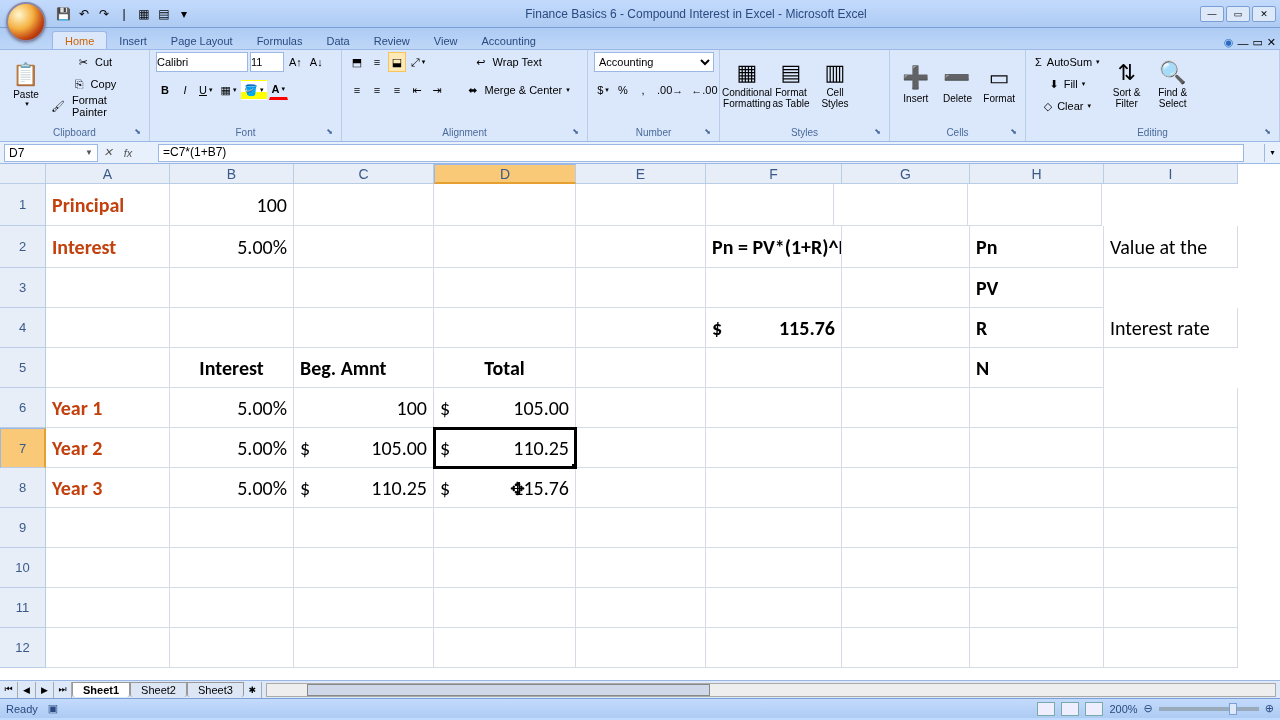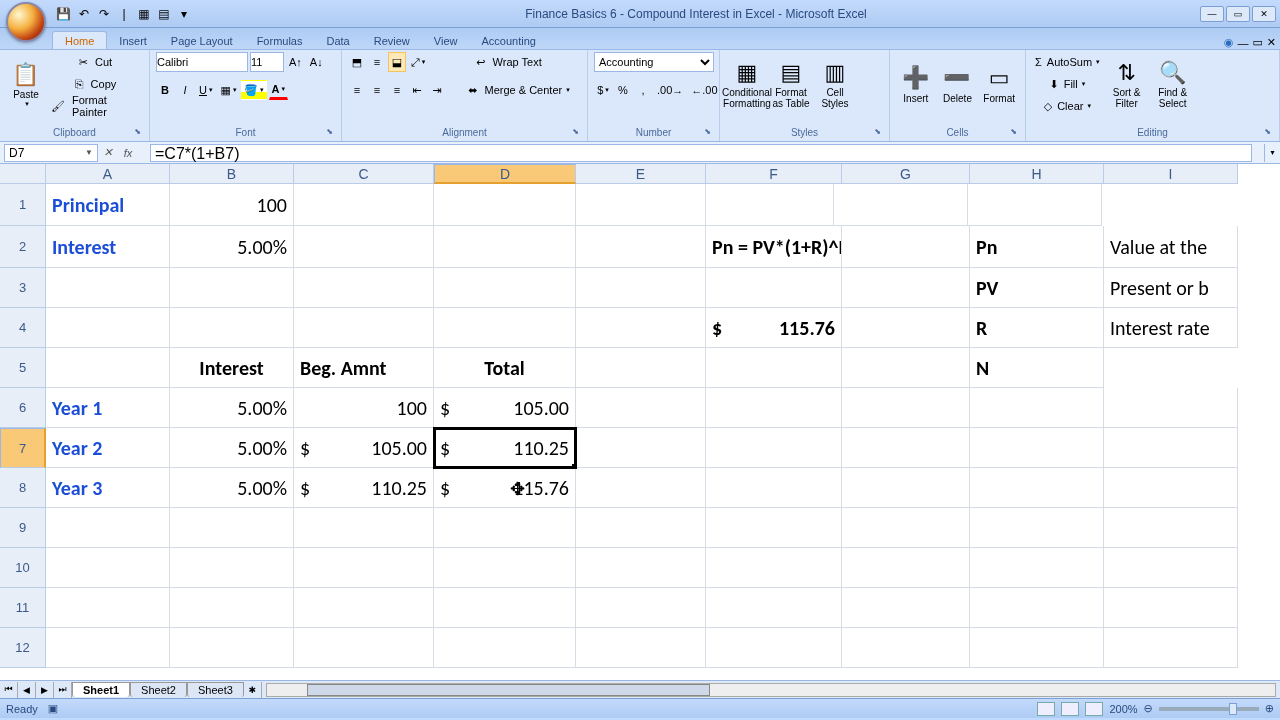--- a/index.html
+++ b/index.html
@@ -23,39 +23,39 @@
 .bigbtn { display: flex; flex-direction: column; align-items: center; justify-content: center; width: 42px; height: 66px; cursor: pointer; font-size: 10px; text-align:center; line-height:1.1;}
 .bigbtn .ico { font-size: 22px; margin-bottom: 2px; }
 .col { display: flex; flex-direction: column; gap: 2px; }
 .row { display: flex; align-items: center; gap: 2px; }
 .smbtn { min-width: 18px; height: 20px; display: inline-flex; align-items: center; justify-content: center; border: 1px solid transparent; cursor: pointer; padding: 0 2px; font-size:11px;}
 .sel { height: 20px; border: 1px solid #9ab7e6; background: #fff; font-size: 11px; }
 .namebox-row { height: 22px; background: #e8f0fb; border-bottom: 1px solid #9ab7e6; display: flex; align-items: center; }
 .namebox { width: 94px; height: 18px; background: #fff; border: 1px solid #9ab7e6; margin-left: 4px; display: flex; align-items: center; padding: 0 4px; font-family: Arial; font-size:12px;}
 .namebox .dd { margin-left: auto; font-size: 8px; color: #555; }
 .fx-btn { width: 20px; height: 20px; display:flex;align-items:center;justify-content:center;font-style:italic;color:#555;}
-.formula-bar { flex: 1; height: 18px; background: #fff; border: 1px solid #9ab7e6; margin: 0 12px; padding: 0 4px; font-family: Arial; font-size:16px;}
+.formula-bar { flex: 1; height: 18px; background: #fff; border: 1px solid #9ab7e6; margin: 0 20px; padding: 0 4px; font-family: Arial; font-size:12px;}
 .fbar-expand { width:16px;height:18px;border-left:1px solid #9ab7e6;display:flex;align-items:center;justify-content:center;font-size:8px;}
 .grid-area { position: relative; background: #fff; height: 516px; overflow: hidden; }
 .colhdrs { display: flex; height: 20px; }
 .rowhdr, .corner { background: #e8eef8; border-right: 1px solid #b9cde6; border-bottom: 1px solid #b9cde6; display: flex; align-items: center; justify-content: center; color: #3a5a8a; font-size:13px;}
 .corner { width: 46px; }
 .colhdr { background: #e8eef8; border-right: 1px solid #b9cde6; border-bottom: 1px solid #b9cde6; display: flex; align-items: center; justify-content: center; color: #3a5a8a; font-size:14px;}
 .colhdr.sel { background: #f9c978; border-bottom:2px solid #e5a030;}
 .gridbody { display: flex; }
 .rowhdrs { display: flex; flex-direction: column; }
 .rowhdr { width: 46px; height: 40px; }
 .rowhdr.sel { background:#f9c978; border-right:2px solid #e5a030;}
 .cells { position: relative; }
 .gridrow { display: flex; }
 .cell { border-right: 1px solid #d6dce6; border-bottom: 1px solid #d6dce6; height: 40px; display: flex; align-items: center; padding: 0 6px; font-family: Calibri, sans-serif; font-size: 20px; color: #000; overflow:hidden; white-space:nowrap;}
 .cell.r { justify-content: flex-end; }
 .cell.c { justify-content: center; }
 .cell.bold { font-weight: bold; }
-.cell.blue { color: #1d4ed8; font-weight: bold; }
+.cell.blue { color: #c2410c; font-weight: bold; }
 .cell.acct { justify-content: space-between; }
 .cell.sel-cell { outline: 3px solid #000; outline-offset: -2px; z-index:2; position:relative;}
 .cell.sel-cell::after{content:"";position:absolute;right:-3px;bottom:-3px;width:6px;height:6px;background:#000;}
 .sheet-tabs { height: 18px; background: #dde8f8; border-top: 1px solid #9ab7e6; display: flex; align-items: center; font-size:11px;}
 .navbtns { display:flex;}
 .navbtn { width:18px;height:16px;border-right:1px solid #aaa;display:flex;align-items:center;justify-content:center;font-size:9px;}
 .sheettab { padding: 1px 10px; background:#fff; border:1px solid #999; border-bottom:none; margin-top:-1px; border-radius:0 0 3px 3px; font-size:11px;}
 .sheettab.active { background:#fff; font-weight:bold;}
 .sheettab.inactive { background:#dce6f4;}
 .hscroll { flex:1; margin:0 4px; height:14px; background:#eee; border:1px solid #aaa; position:relative;}
@@ -313,21 +313,20 @@
         </div>
         <div class="gridrow">
           <div class="cell" style="width: 124px; height: 40px;"></div>
           <div class="cell" style="width: 124px; height: 40px;"></div>
           <div class="cell" style="width: 140px; height: 40px;"></div>
           <div class="cell" style="width: 142px; height: 40px;"></div>
           <div class="cell" style="width: 130px; height: 40px;"></div>
           <div class="cell" style="width: 136px; height: 40px;"></div>
           <div class="cell" style="width: 128px; height: 40px;"></div>
           <div class="cell bold" style="width: 134px; height: 40px;">PV</div>
-          <div class="cell" style="width: 134px; height: 40px;">Present or b</div>
         </div>
         <div class="gridrow">
           <div class="cell" style="width: 124px; height: 40px;"></div>
           <div class="cell" style="width: 124px; height: 40px;"></div>
           <div class="cell" style="width: 140px; height: 40px;"></div>
           <div class="cell" style="width: 142px; height: 40px;"></div>
           <div class="cell" style="width: 130px; height: 40px;"></div>
           <div class="cell r bold acct" style="width: 136px; height: 40px;">
             <span>$</span>
             <span>115.76</span>

